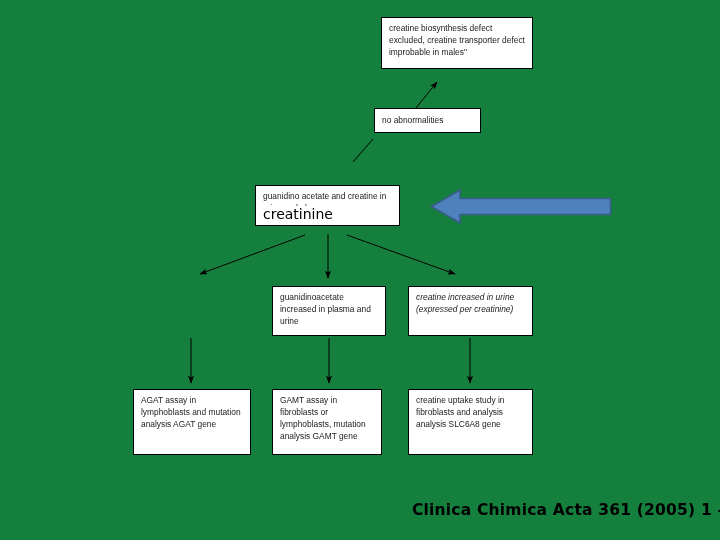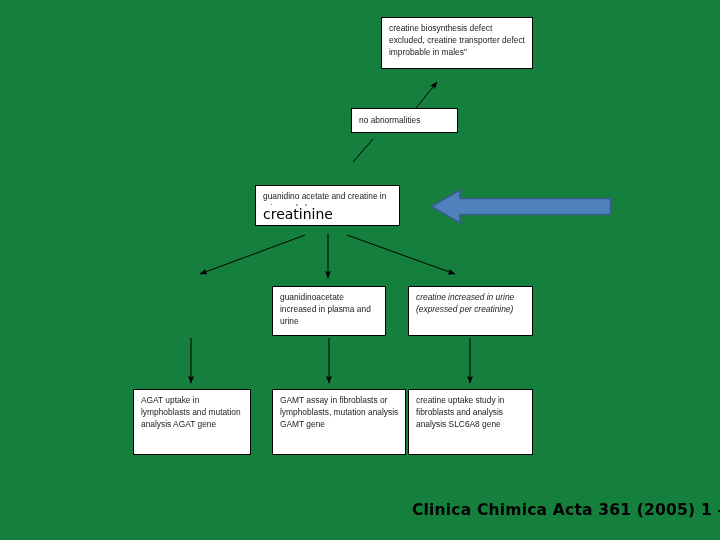--- a/index.html
+++ b/index.html
@@ -28,32 +28,33 @@
     color: #1a1a1a;
     font-family: "Liberation Sans", sans-serif;
     font-size: 8.4px;
     line-height: 1.42;
     padding: 5px 6px 4px 7px;
     z-index: 3;
   }
   .node.center-text {
     display: flex;
     align-items: center;
+    margin-left: 23px;
   }
   #node-top        { left: 381px; top: 17px;  width: 152px; height: 52px; }
   #node-noabn      { left: 351px; top: 108px; width: 107px; height: 25px;
                      padding-top: 0; padding-bottom: 0; }
   #node-guan       { left: 255px; top: 185px; width: 145px; height: 41px; }
 
   #node-m1         { left: 133px; top: 286px; width: 118px; height: 50px; }
   #node-m2         { left: 272px; top: 286px; width: 114px; height: 50px; }
   #node-m3         { left: 408px; top: 286px; width: 125px; height: 50px; font-style: italic; }
 
   #node-b1         { left: 133px; top: 389px; width: 118px; height: 66px; }
-  #node-b2         { left: 272px; top: 389px; width: 134px; height: 66px; }
+  #node-b2         { left: 272px; top: 389px; width: 110px; height: 66px; }
   #node-b3         { left: 408px; top: 389px; width: 125px; height: 66px; }
 
   
   #annot-creatinine {
     position: absolute;
     left: 262px;
     top: 206px;
     font-family: "DejaVu Sans", sans-serif;
     font-size: 14px;
     line-height: 1;
@@ -135,21 +136,21 @@
 
   <div class="node" id="node-guan">guanidino acetate and creatine in urine and plasma</div>
 
   <div id="annot-creatinine">creatinine</div>
 
 
   <div class="node" id="node-m2">guanidinoacetate increased in plasma and urine</div>
 
   <div class="node" id="node-m3">creatine increased in urine (expressed per creatinine)</div>
 
-  <div class="node" id="node-b1">AGAT uptake in lymphoblasts and mutation analysis AGAT gene</div>
+  <div class="node" id="node-b1">AGAT assay in lymphoblasts and mutation analysis AGAT gene</div>
 
   <div class="node" id="node-b2">GAMT assay in fibroblasts or lymphoblasts, mutation analysis GAMT gene</div>
 
   <div class="node" id="node-b3">creatine uptake study in fibroblasts and analysis analysis SLC6A8 gene</div>
 
   <div id="citation">Clinica Chimica Acta 361 (2005) 1 –9</div>
 
 </div>
 
 </body></html>

